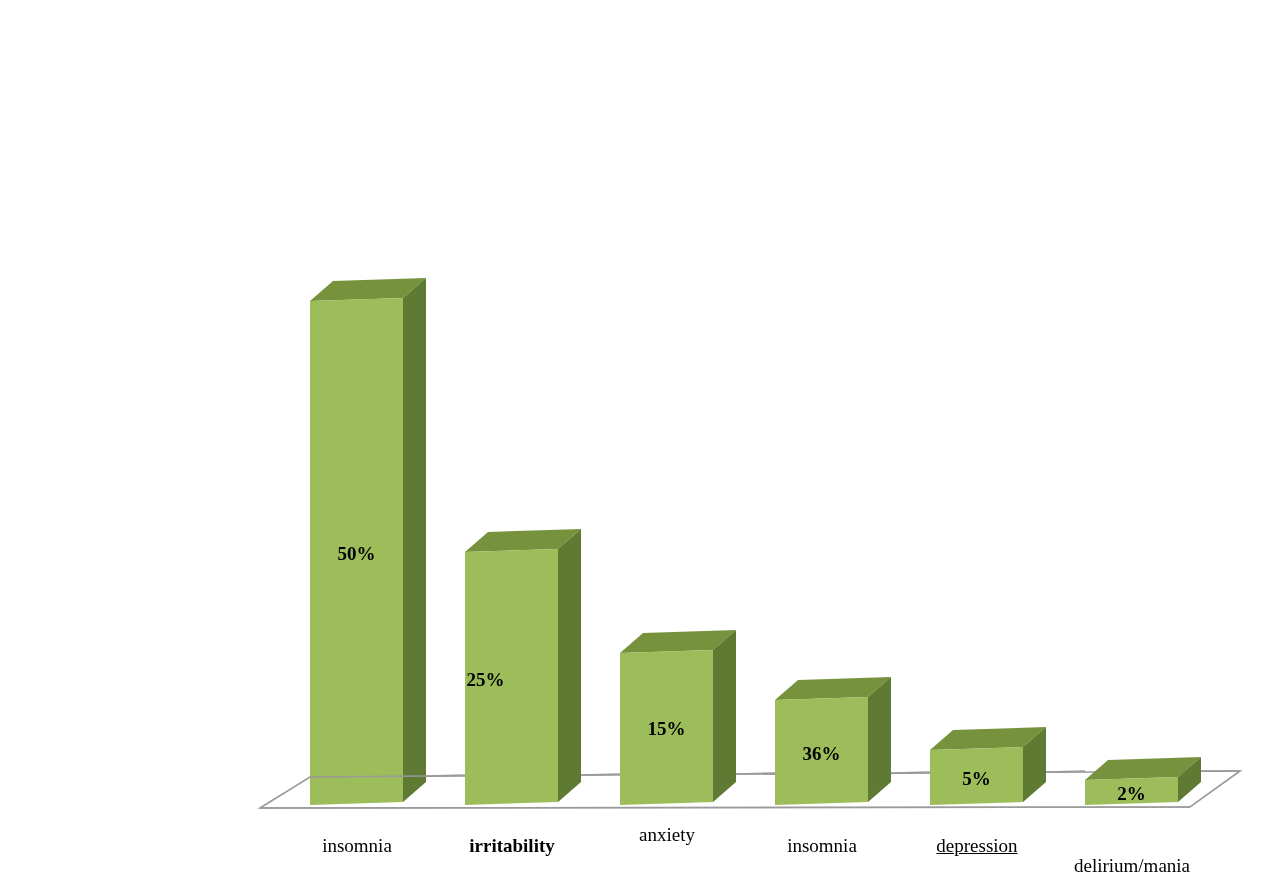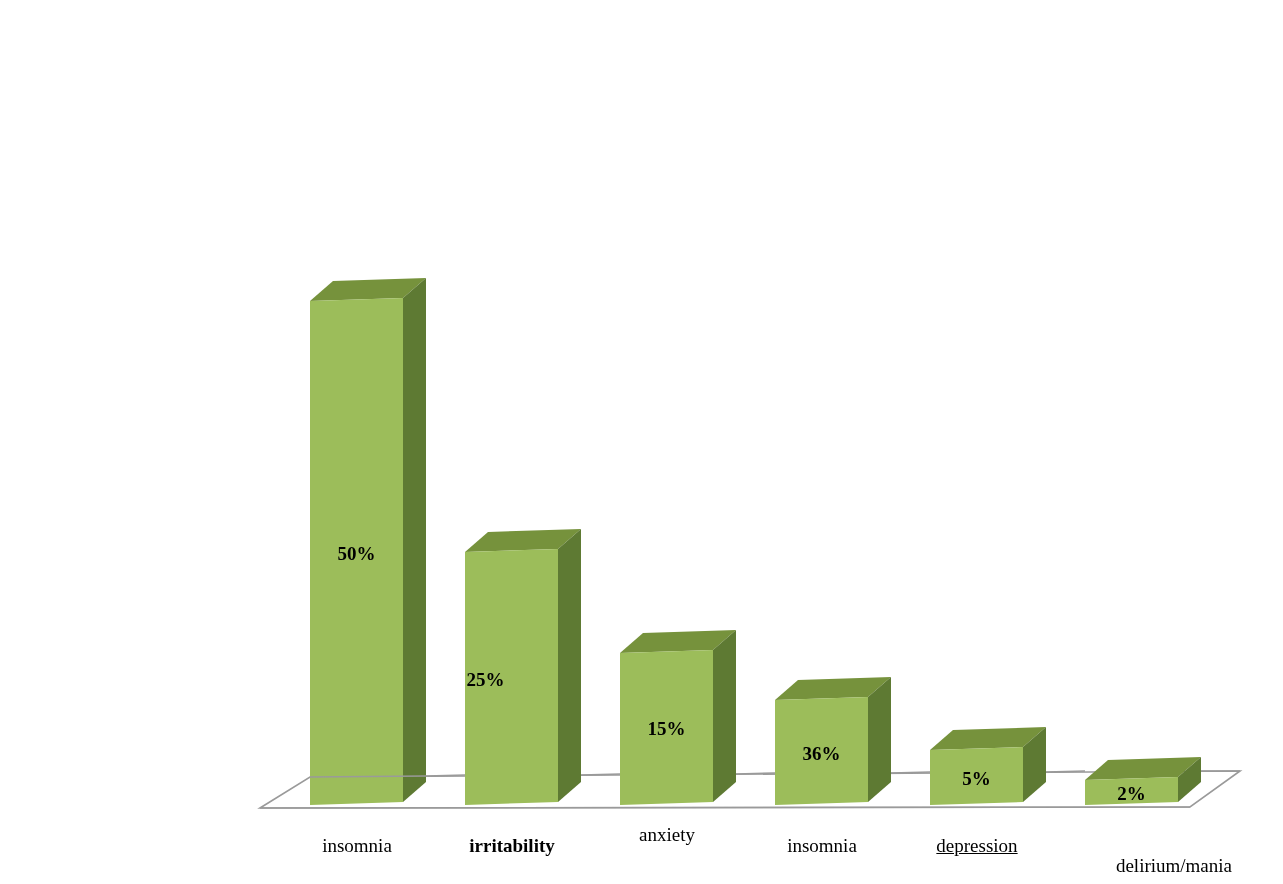--- a/index.html
+++ b/index.html
@@ -130,15 +130,15 @@
   <div class="val-label" style="left:620px; top:719px; width:93px;font-family:Liberation Serif, serif;">15%</div>
   <div class="val-label" style="left:775px; top:744px; width:93px;">36%</div>
   <div class="val-label" style="left:930px; top:769px; width:93px;">5%</div>
   <div class="val-label" style="left:1085px; top:784px; width:93px;">2%</div>
 
   <div class="cat-label" style="left:257px; top:836px; width:200px;">insomnia</div>
   <div class="cat-label" style="left:412px; top:836px; width:200px;font-weight:bold;">irritability</div>
   <div class="cat-label" style="left:567px; top:825px; width:200px;">anxiety</div>
   <div class="cat-label" style="left:722px; top:836px; width:200px;">insomnia</div>
   <div class="cat-label" style="left:877px; top:836px; width:200px;text-decoration:underline;">depression</div>
-  <div class="cat-label" style="left:1032px; top:856px; width:200px;text-align:right;">delirium/mania</div>
+  <div class="cat-label" style="left:1032px; top:856px; width:200px;">delirium/mania</div>
 
 </div>
 
 </body></html>

